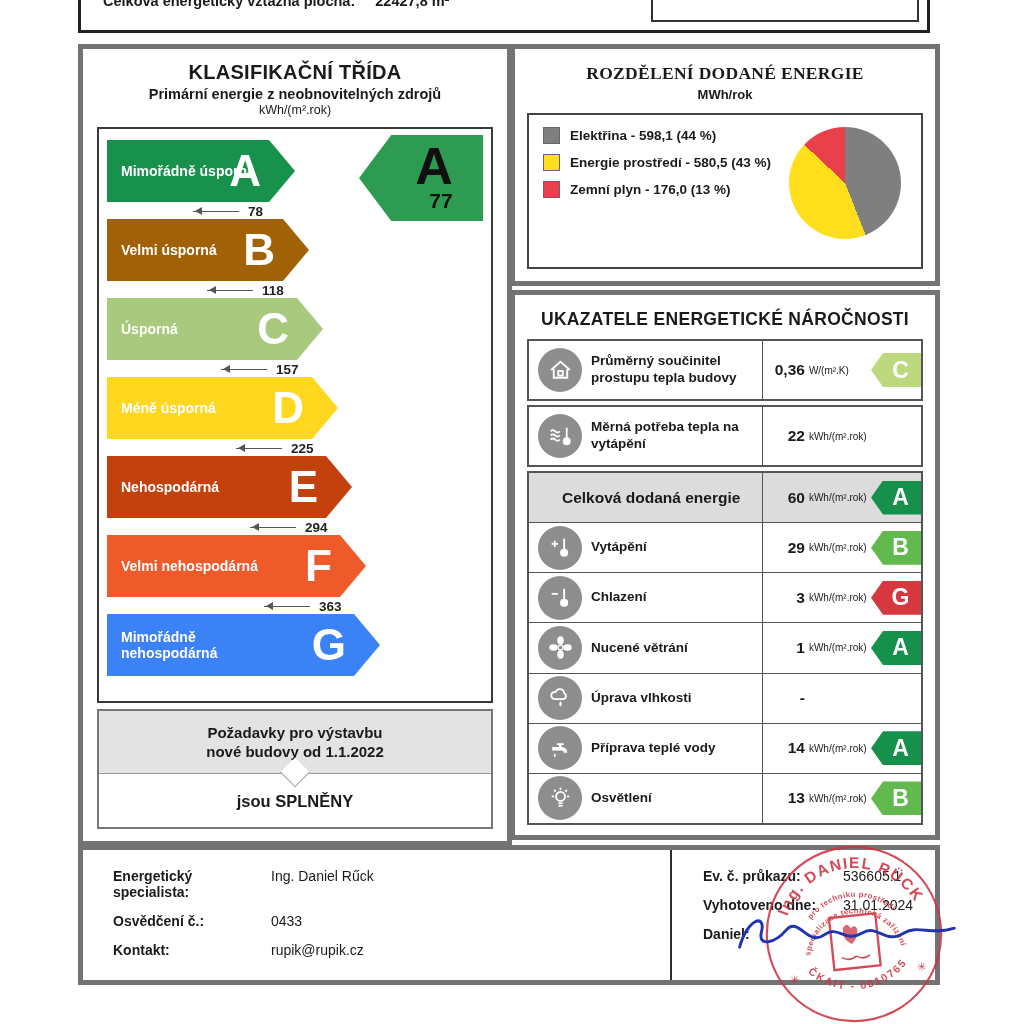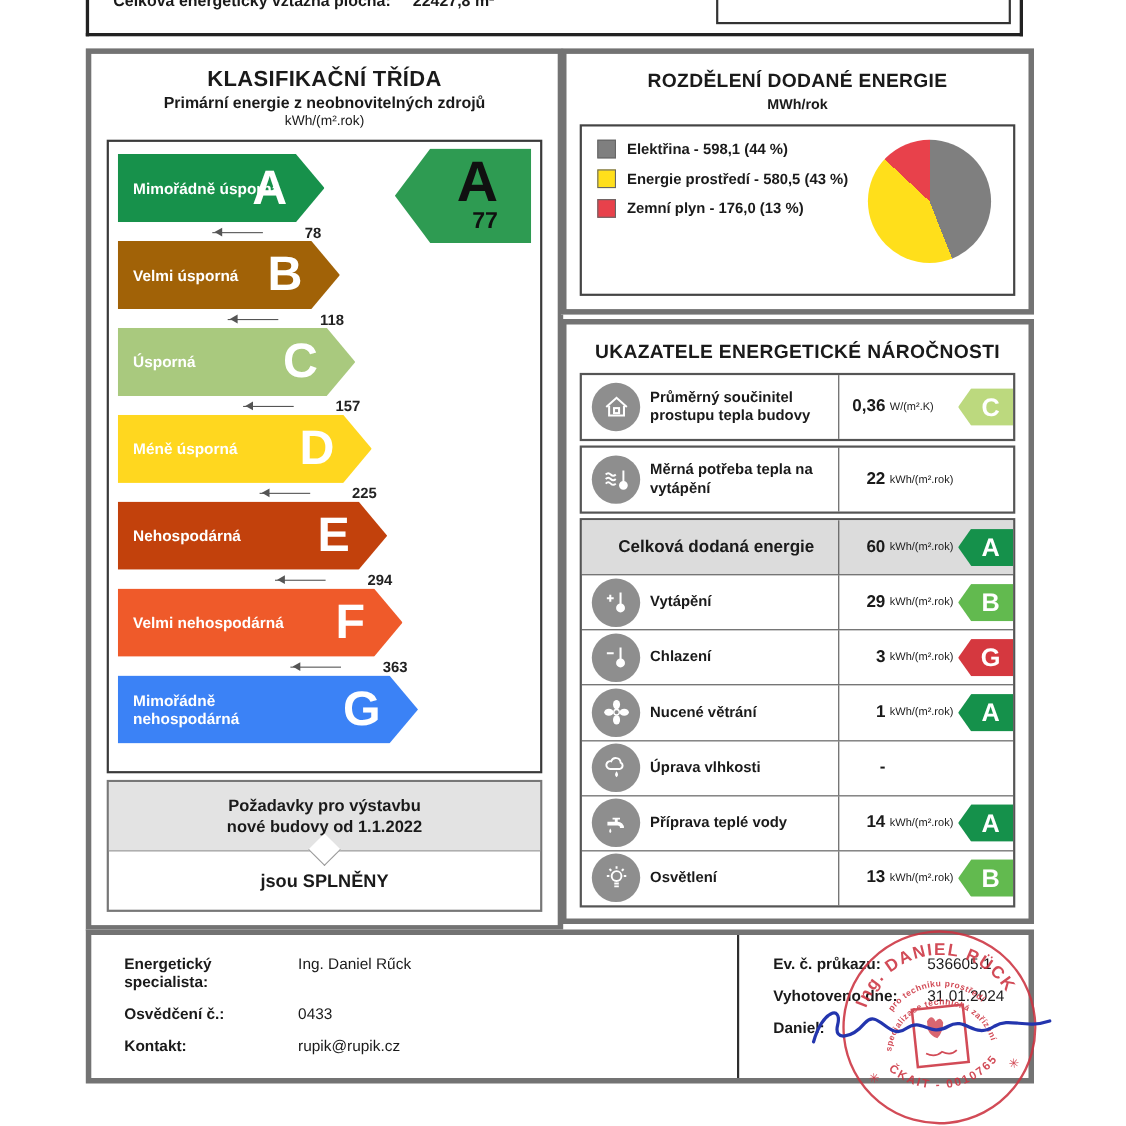--- a/index.html
+++ b/index.html
@@ -16,40 +16,40 @@
   
   .panel{position:absolute;border:5px solid #737373;background:#fff;}
   .panel-class{left:78px;top:44px;width:424px;height:792px;}
   .panel-dist{left:510px;top:44px;width:420px;height:232px;}
   .panel-ind{left:510px;top:290px;width:420px;height:540px;}
   .panel-footer{left:78px;top:845px;width:852px;height:130px;}
 
   .p-title{text-align:center;font-weight:bold;font-size:20px;margin-top:12px;letter-spacing:.3px;}
   .p-sub{text-align:center;font-weight:bold;font-size:14.5px;margin-top:2px;}
   .p-unit{text-align:center;font-size:12.5px;margin-top:1px;}
-  .panel-dist .p-title{font-size:17.5px;margin-top:14px;}
+  .panel-dist .p-title{font-size:17.5px;margin-top:14px;font-family:Liberation Serif, serif;}
   .panel-dist .p-unit{font-size:13px;font-weight:600;margin-top:3px;}
   .panel-ind .p-title{font-size:17.5px;margin-top:14px;}
 
   
   .scale-box{position:absolute;left:14px;right:14px;top:78px;height:576px;border:2px solid #3a3a3a;
              padding:11px 0 0 8px;box-sizing:border-box;}
   .cls-row{position:relative;margin-bottom:17px;height:62px;}
   .cls-arrow{height:62px;width:calc(var(--w) + 26px);
              clip-path:polygon(0 0,calc(100% - 26px) 0,100% 50%,calc(100% - 26px) 100%,0 100%);
              display:flex;align-items:center;position:relative;}
   .cls-label{color:#fff;font-weight:bold;font-size:14px;line-height:1.15;padding-left:14px;width:138px;}
   .cls-letter{position:absolute;right:34px;top:50%;transform:translateY(-50%);
               color:#fff;font-weight:bold;font-size:44px;}
   .threshold{position:absolute;left:calc(var(--w) - 76px);bottom:-17px;height:16px;
              display:flex;align-items:center;gap:9px;font-size:13.5px;color:#222;}
   .th-arrow{width:46px;height:0;border-top:1.6px solid #555;position:relative;}
   .th-arrow::before{content:'';position:absolute;left:-2px;top:-4.5px;width:0;height:0;
                     border:4px solid transparent;border-right:7px solid #555;}
-  .th-num{font-weight:600;margin-left:29px;}
+  .th-num{font-weight:600;}
 
   .rating-arrow{position:absolute;right:8px;top:6px;width:124px;height:86px;
                 clip-path:polygon(0 50%,26% 0,100% 0,100% 100%,26% 100%);
                 display:flex;flex-direction:column;justify-content:center;align-items:center;}
   .rating-letter{font-size:52px;font-weight:bold;color:#101010;line-height:.9;margin-left:26px;}
   .rating-value{font-size:21px;font-weight:bold;color:#101010;margin-left:40px;margin-top:0px;}
 
   .req-box{position:absolute;left:14px;right:14px;top:660px;height:116px;border:2px solid #777;background:#fff;}
   .req-head{height:62px;background:#e3e3e3;border-bottom:1.5px solid #999;
             display:flex;flex-direction:column;justify-content:center;text-align:center;

